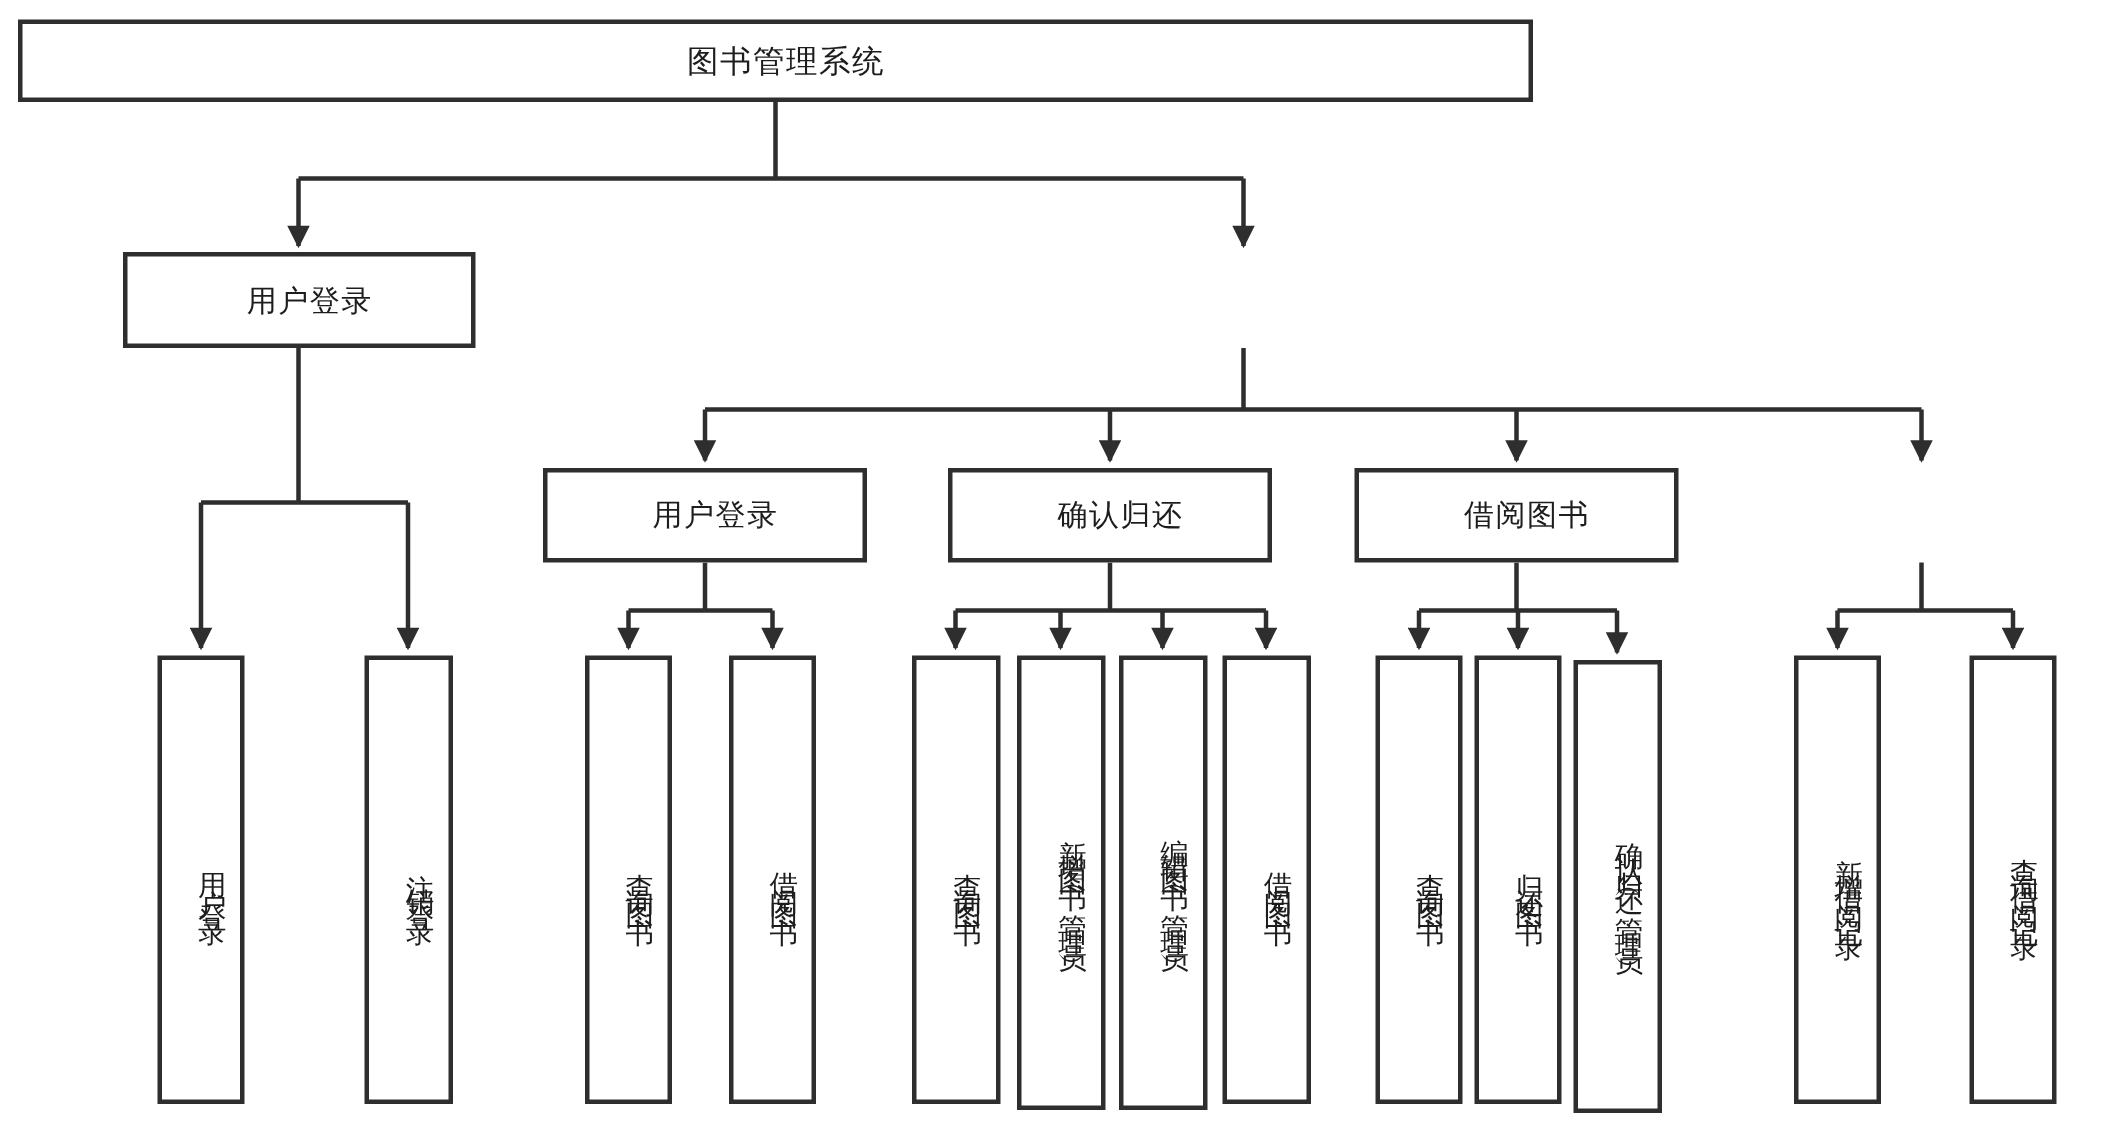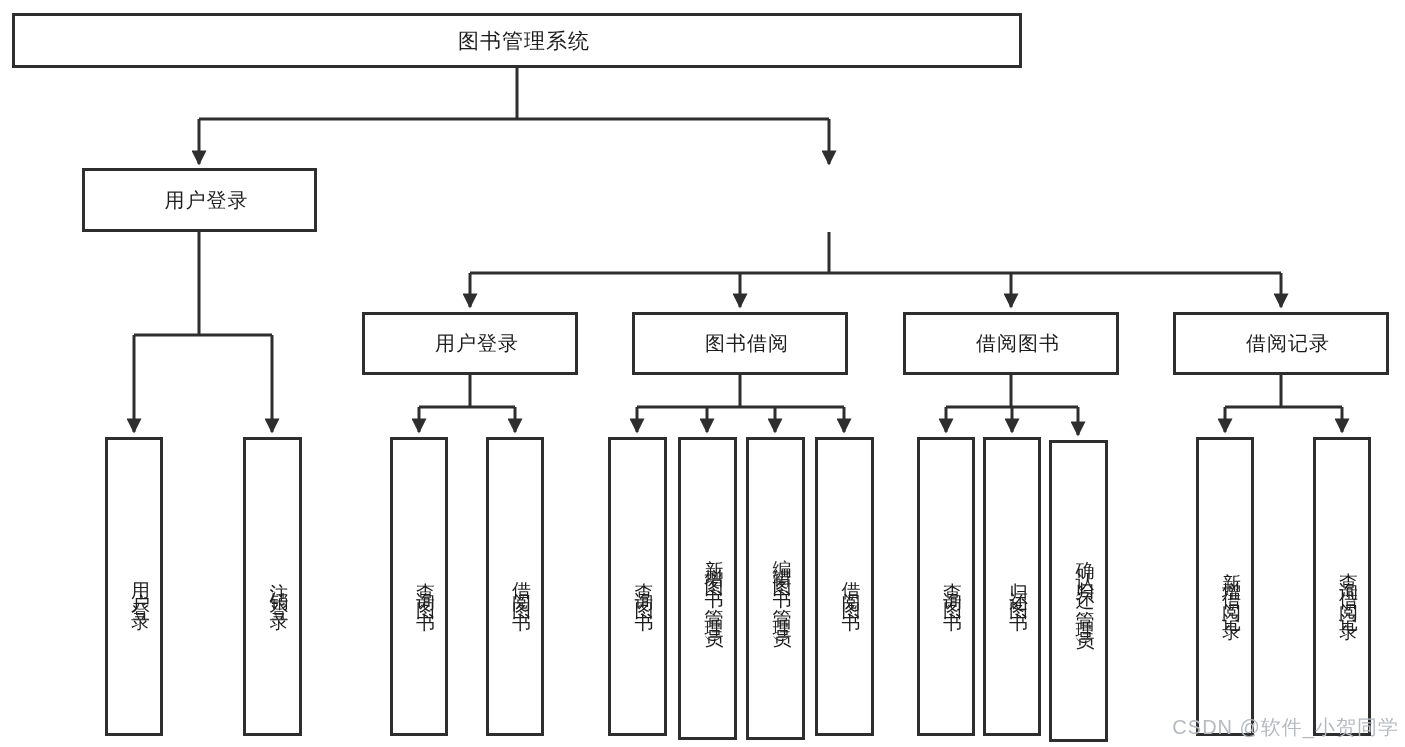--- a/index.html
+++ b/index.html
@@ -119,27 +119,24 @@
   </div>
 
   <div class="box" style="left:82px; top:168px; width:235px; height:64px">
     <span class="h-label">用户登录</span>
   </div>
 
   <div class="box" style="left:362px; top:312px; width:216px; height:63px">
     <span class="h-label">用户登录</span>
   </div>
   <div class="box" style="left:632px; top:312px; width:216px; height:63px">
-    <span class="h-label">图书借阅</span>
+    <span class="h-label">确认归还</span>
   </div>
   <div class="box" style="left:903px; top:312px; width:216px; height:63px">
     <span class="h-label">借阅图书</span>
-  </div>
-  <div class="box" style="left:1173px; top:312px; width:216px; height:63px">
-    <span class="h-label">借阅记录</span>
   </div>
 
   <div class="box" style="left:105px; top:437px; width:58px; height:299px">
     <span class="v-label">用户登录</span>
   </div>
   <div class="box" style="left:243px; top:437px; width:59px; height:299px">
     <span class="v-label">注销登录</span>
   </div>
 
   <div class="box" style="left:390px; top:437px; width:58px; height:299px">
@@ -172,15 +169,14 @@
     <span class="v-label">确认归还（管理员）</span>
   </div>
 
   <div class="box" style="left:1196px; top:437px; width:58px; height:299px">
     <span class="v-label">新增借阅记录</span>
   </div>
   <div class="box" style="left:1313px; top:437px; width:58px; height:299px">
     <span class="v-label">查询借阅记录</span>
   </div>
 
-  <div class="watermark">CSDN @软件_小贺同学</div>
 
 </div>
 
 </body></html>

